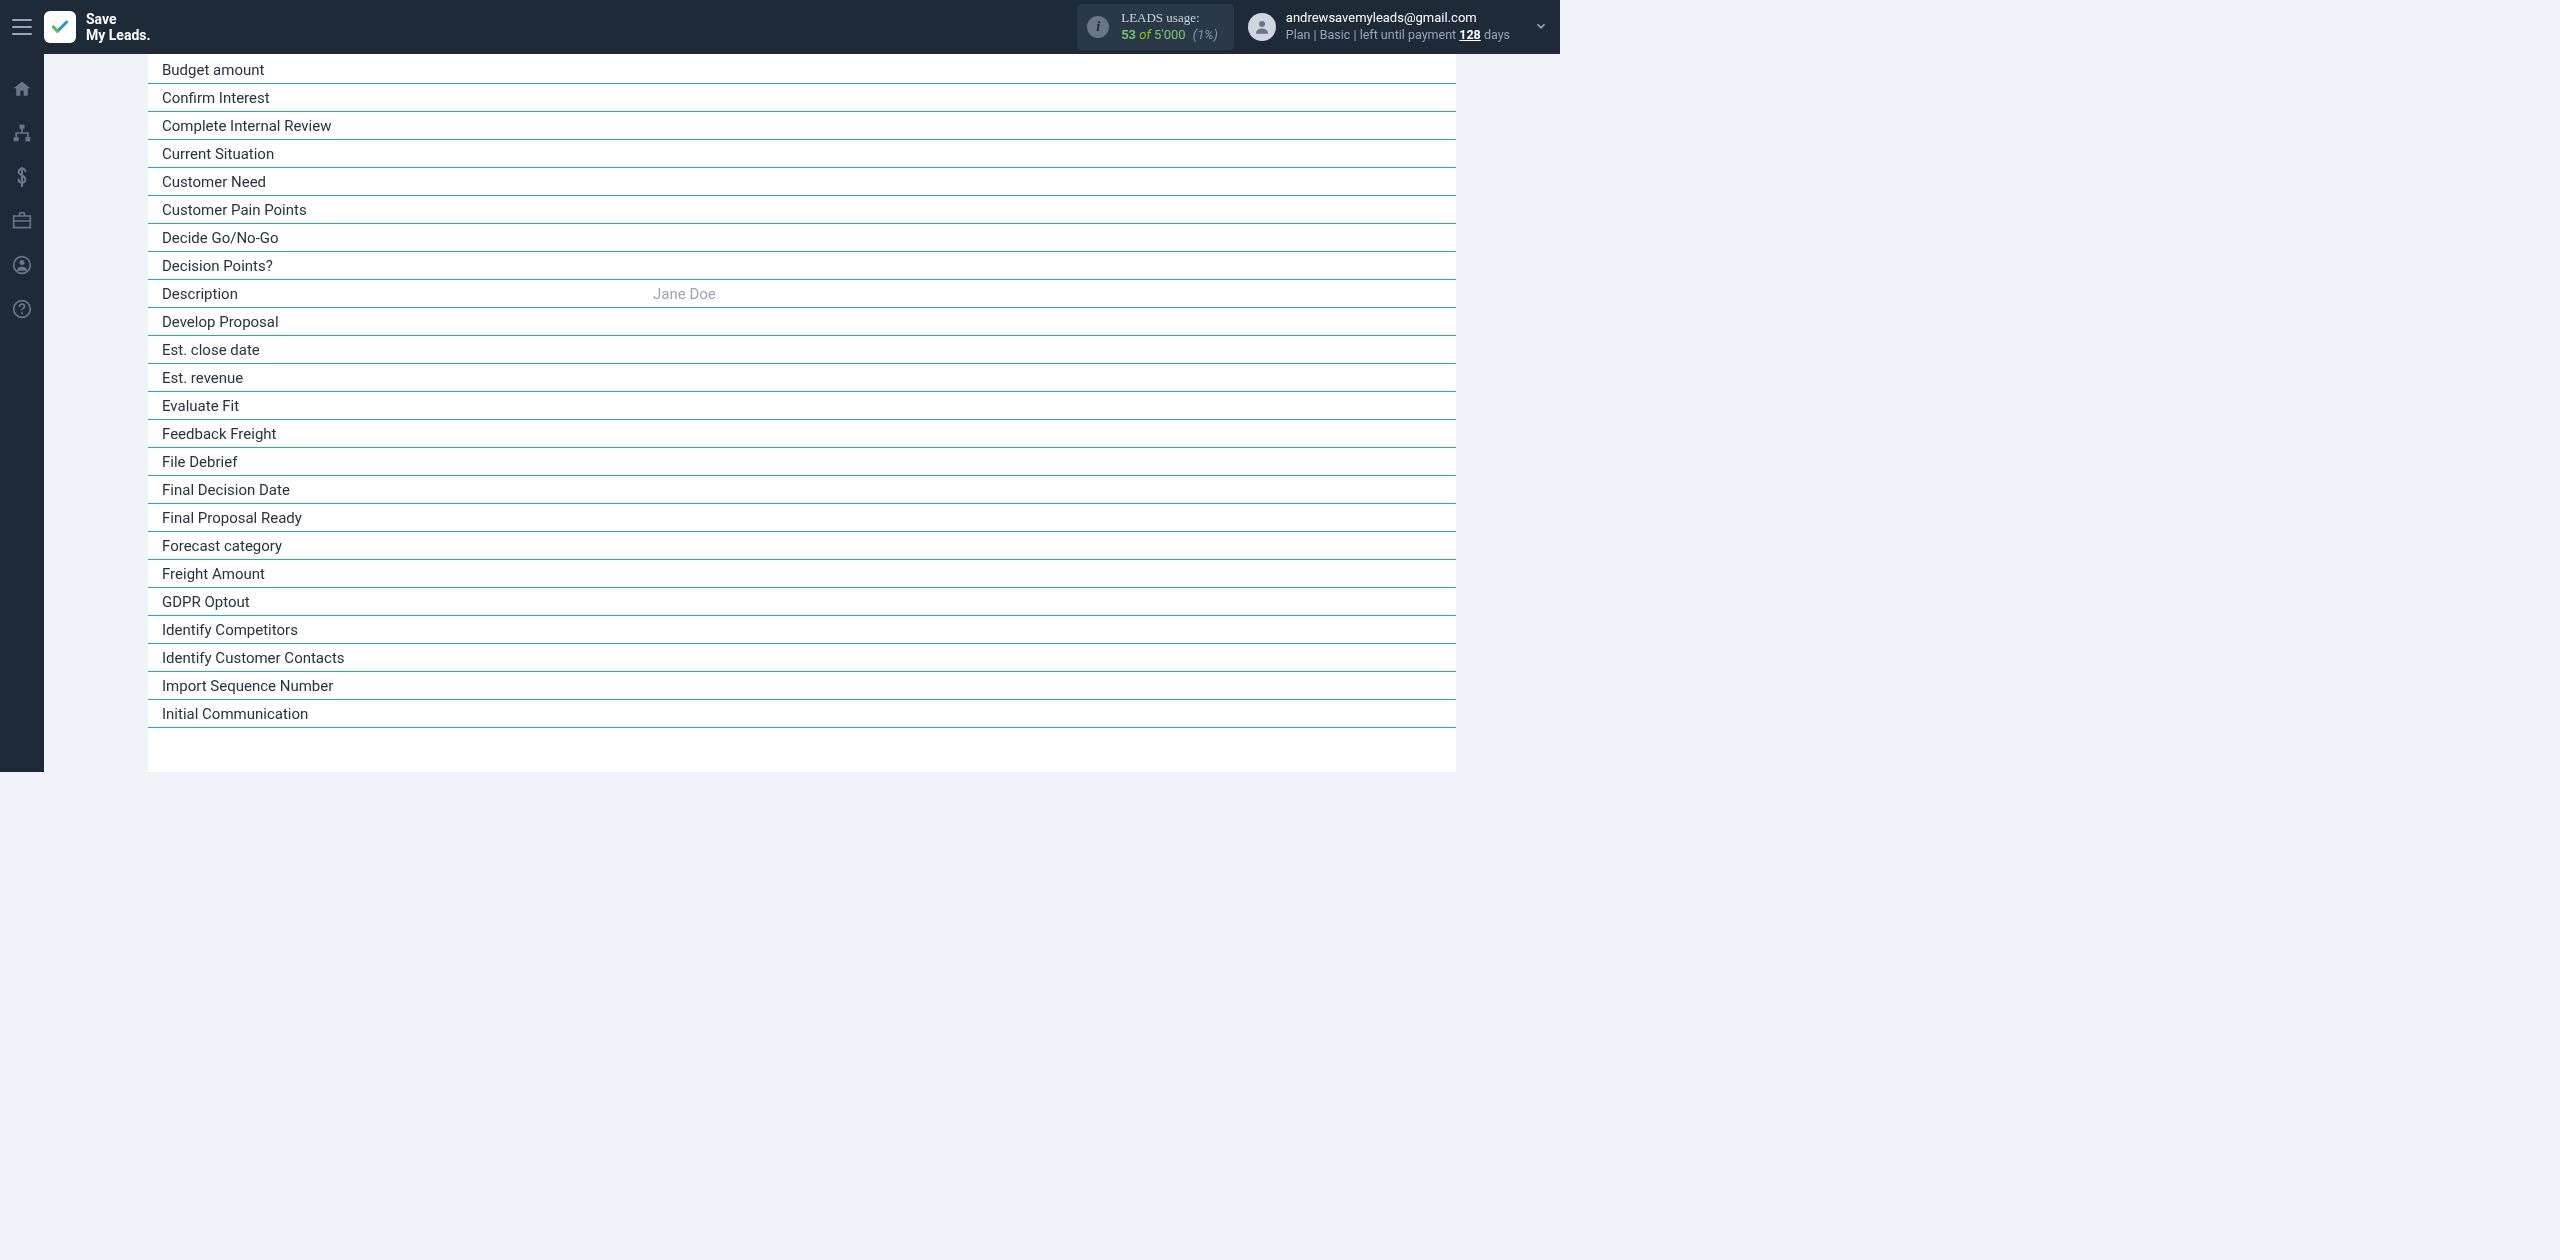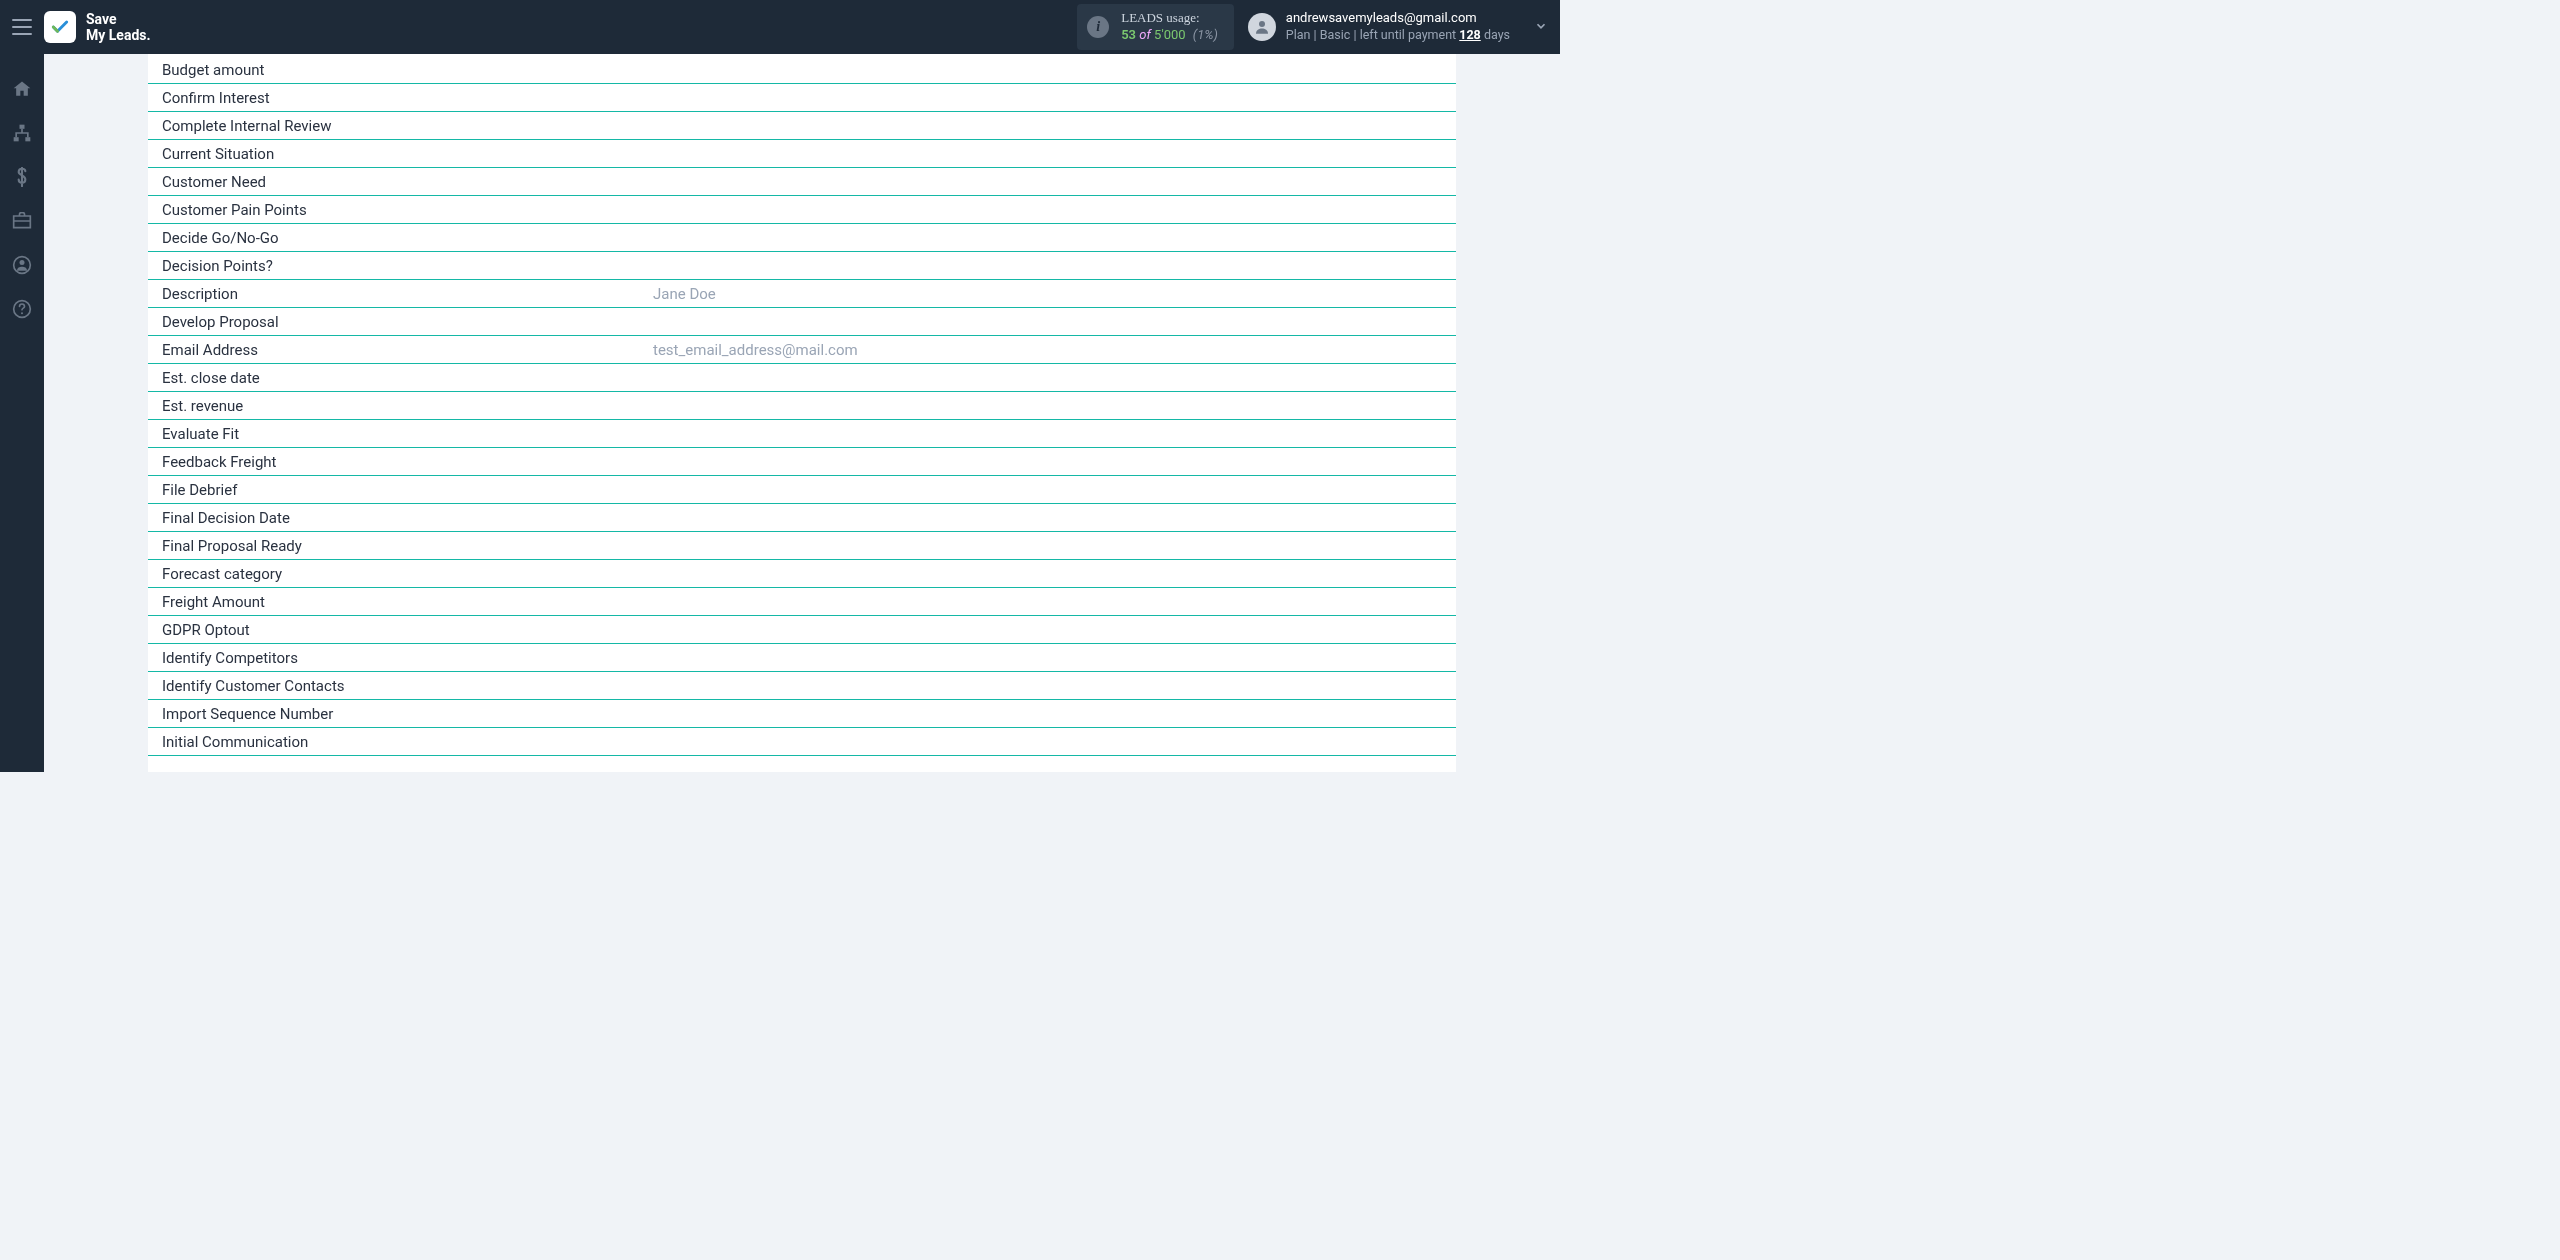--- a/index.html
+++ b/index.html
@@ -76,21 +76,21 @@
       font-size: 14px;
       font-style: italic;
       font-family: Georgia, serif;
     }
     .usage-text {
       font-size: 13px;
       line-height: 1.3;
     }
     .usage-title { color: #cdd5df; font-family: Liberation Serif, serif; }
     .usage-line2 .used { color: #7bc96f; font-weight: 600; }
-    .usage-line2 .of { color: #f0abfc; font-style: italic; }
+    .usage-line2 .of { color: #84cc16; font-style: italic; }
     .usage-line2 .total { color: #7bc96f; }
     .usage-line2 .pct { color: #8a94a3; font-style: italic; margin-left: 4px; }
     .user-box {
       display: flex;
       align-items: center;
       gap: 10px;
     }
     .avatar {
       width: 28px;
       height: 28px;
@@ -302,24 +302,20 @@
           </div>
           <div class="field-row">
             <div class="field-label">Description</div>
             <div class="field-value">Jane Doe</div>
           </div>
           <div class="field-row">
             <div class="field-label">Develop Proposal</div>
             <div class="field-value"></div>
           </div>
           <div class="field-row">
-            <div class="field-label">Email Address</div>
-            <div class="field-value">test_email_address@mail.com</div>
-          </div>
-          <div class="field-row">
             <div class="field-label">Est. close date</div>
             <div class="field-value"></div>
           </div>
           <div class="field-row">
             <div class="field-label">Est. revenue</div>
             <div class="field-value"></div>
           </div>
           <div class="field-row">
             <div class="field-label">Evaluate Fit</div>
             <div class="field-value"></div>

